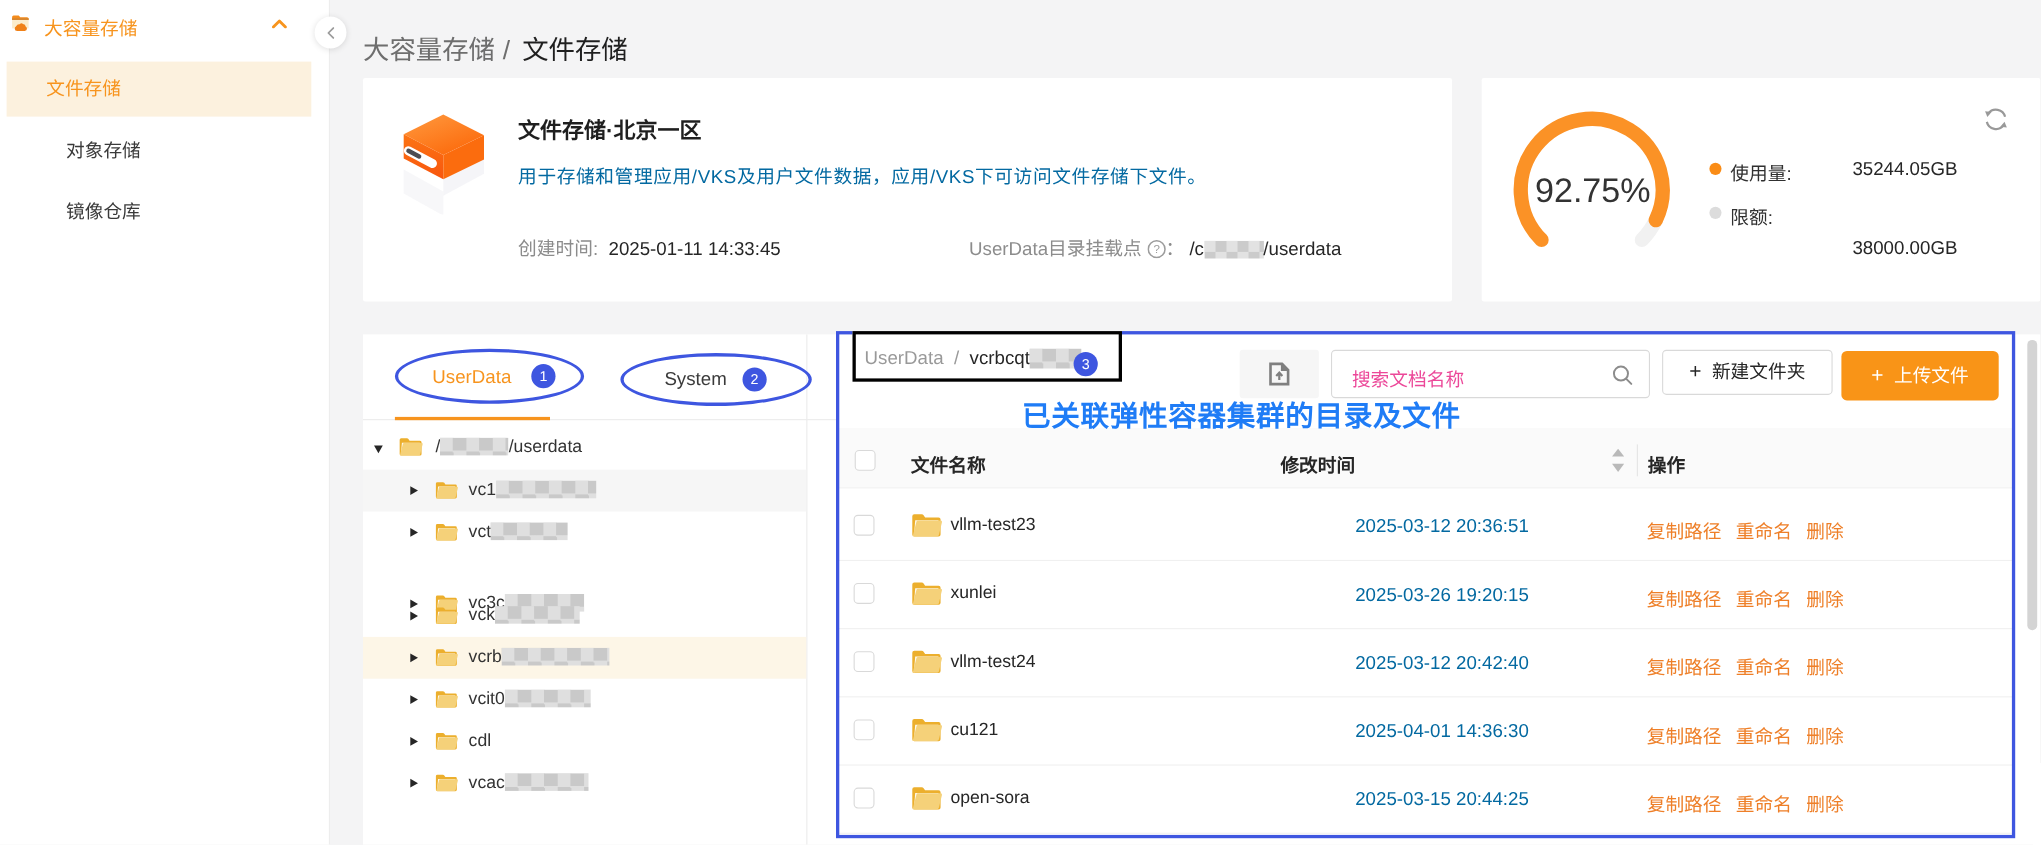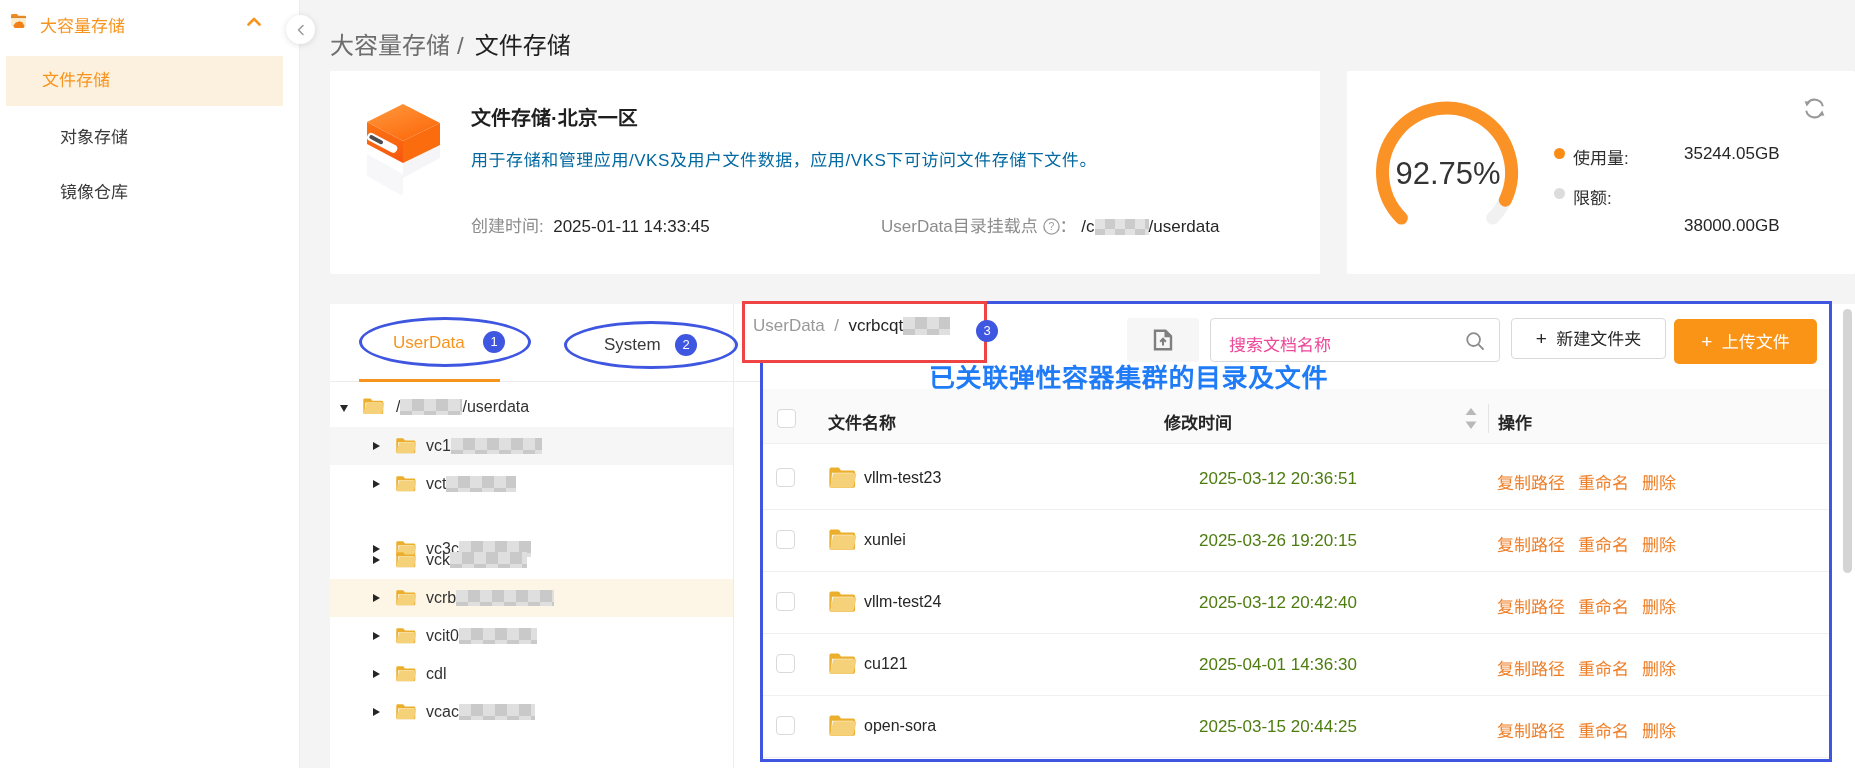--- a/index.html
+++ b/index.html
@@ -57,38 +57,38 @@
   .arrow-d { position:absolute; left:10px; top:17px; width:0; height:0;
         border-top:7px solid #262626; border-left:4.5px solid transparent; border-right:4.5px solid transparent; }
   .trow svg { position:absolute; }
   .trow .tname { position:absolute; left:96px; top:10px; font-size:16px; color:#333; }
   .trow.root .tname { left:66px; }
   .tm { display:inline-block; vertical-align:-3px; height:16px;
         background:repeating-conic-gradient(#c9c9c9 0% 25%, #dfdfdf 0% 50%); background-size:24px 24px; }
 
   
   #bluebox { left:760px; top:301px; width:1072px; height:461px; border:3px solid #3e56e0; z-index:4; }
-  #innerbox { left:742px; top:301px; width:245px; height:62px; border:3px solid #ef4444; z-index:5; background:#fff; }
+  #innerbox { left:775px; top:301px; width:245px; height:46px; border:3px solid #000000; z-index:5; background:#fff; }
   #crumb2 { position:absolute; left:8px; top:12px; font-size:17px; color:#999; white-space:nowrap; }
   #crumb2 b { color:#262626; font-weight:400; }
   #iconbtn { left:1127px; top:318px; width:72px; height:44px; background:#f6f6f6; border-radius:3px; }
   #search { left:1210px; top:318px; width:290px; height:44px; border:1px solid #d9d9d9; border-radius:4px; background:#fff; }
   #search span { position:absolute; left:18px; top:12px; font-size:17px; color:#ec4899; }
   #btn-new { left:1511px; top:318px; width:155px; height:41px; border:1px solid #d9d9d9; border-radius:4px; background:#fff;
              font-size:17px; color:#262626; text-align:center; line-height:39px; }
   #btn-up  { left:1674px; top:319px; width:143px; height:45px; border-radius:5px; background:#f99417;
              font-size:17px; color:#fff; text-align:center; line-height:45px; }
   #annot { left:929px; top:357px; width:400px; font-size:26px; font-weight:700; color:#1f7cf6; letter-spacing:0.6px; white-space:nowrap; z-index:8; }
 
   #thead { left:762px; top:389px; width:1068px; height:54px; background:#fafafa; }
   .th { position:absolute; font-size:17px; font-weight:700; color:#262626; top:409px; }
   .cbx { position:absolute; width:19px; height:19px; border:1px solid #d9d9d9; border-radius:4px; background:#fff; }
   .hline { position:absolute; left:762px; width:1068px; height:1px; background:#f0f0f0; }
   .row-name { position:absolute; font-size:16px; color:#262626; }
-  .row-date { position:absolute; left:1199px; font-size:17px; color:#4d7c0f; }
+  .row-date { position:absolute; left:1232px; font-size:17px; color:#0369a1; }
   .row-act { position:absolute; left:1497px; font-size:17px; color:#ee7f28; }
   .row-act span { margin-right:13px; }
   .sorter { position:absolute; left:1465px; top:408px; }
   #col-div { left:1488px; top:404px; width:1px; height:29px; background:#e4e4e4; }
 
   #scrollbar { left:1843px; top:309px; width:9px; height:264px; border-radius:5px; background:#d4d4d4; }
 </style>
 </head>
 <body>
   <div id="sidebar" class="abs"></div>

